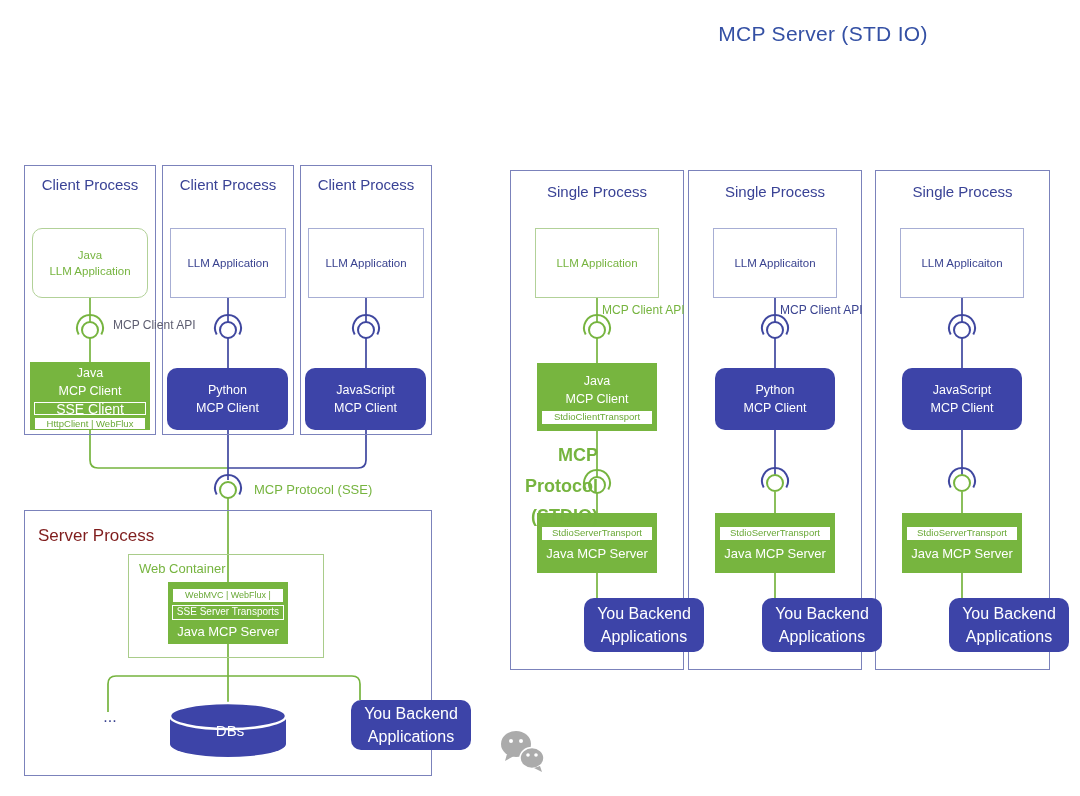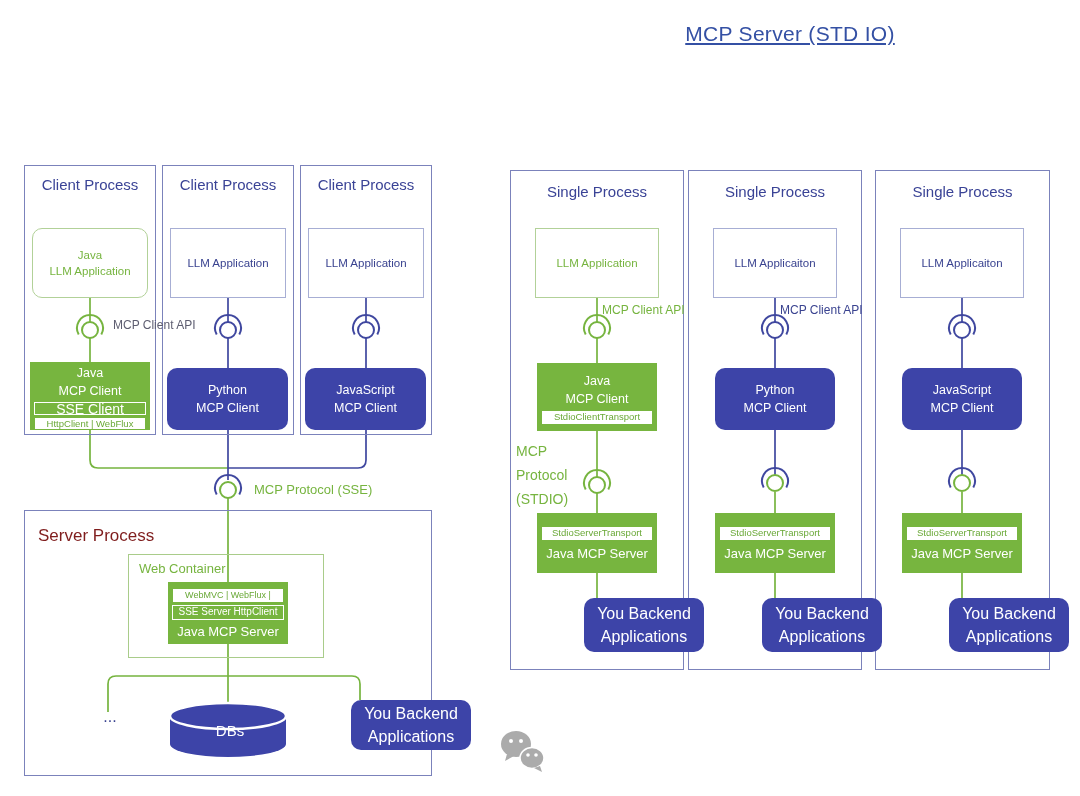--- a/index.html
+++ b/index.html
@@ -152,46 +152,46 @@
   <div class="abs api-label lbl-gray" style="left:113px;top:318px;">MCP Client API</div>
   <div class="abs lbl-green" style="left:254px;top:482px;font-size:13px;">MCP Protocol (SSE)</div>
 
   <div class="abs outline-box" style="left:24px;top:510px;width:408px;height:266px;"></div>
   <div class="abs section-title" style="left:38px;top:526px;">Server Process</div>
   <div class="abs" style="left:128px;top:554px;width:196px;height:104px;border:1.2px solid #a9cc8a;z-index:1;">
     <div class="wc-label" style="position:absolute;left:10px;top:6px;">Web Container</div>
   </div>
   <div class="abs fill-box fill-green" style="left:168px;top:582px;width:120px;height:62px;padding-top:3px;">
     <div class="strip strip-whitebg" style="font-size:9px;">WebMVC | WebFlux | Servlet</div>
-    <div class="strip strip-greenbg" style="font-size:10px;">SSE Server HttpClient</div>
+    <div class="strip strip-greenbg" style="font-size:10px;">SSE Server Transports</div>
     <div style="font-size:13px;margin-top:2px;">Java MCP Server</div>
   </div>
 
   <div class="abs ellipsis-label" style="left:98px;top:708px;width:24px;text-align:center;">...</div>
   <svg id="cyl-layer" width="1080" height="796" viewBox="0 0 1080 796">
     <path d="M170 716 V744 A58 13 0 0 0 286 744 V716 Z" fill="#3d44a8"></path>
     <ellipse cx="228" cy="716" rx="58" ry="13" fill="#3d44a8" stroke="#ffffff" stroke-width="2.5"></ellipse>
   </svg>
   <div class="abs dbs-label" style="left:170px;top:722px;width:120px;">DBs</div>
   <div class="abs fill-box fill-blue ml backend-box" style="left:304px;top:700px;width:120px;height:50px;">You Backend
 Applications</div>
 
-  <div class="abs diagram-title" style="left:645px;top:22px;width:290px;text-decoration:underline;">MCP Server (STD IO)</div>
+  <div class="abs diagram-title" style="left:678px;top:22px;width:290px;">MCP Server (STD IO)</div>
 
   <div class="abs outline-box" style="left:510px;top:170px;width:174px;height:500px;">
     <div class="proc-title" style="top:12px;">Single Process</div>
   </div>
   <div class="abs llm-box llm-green" style="left:535px;top:228px;width:124px;height:70px;">LLM Application</div>
   <div class="abs api-label lbl-green" style="left:602px;top:303px;">MCP Client API</div>
   <div class="abs fill-box fill-green" style="left:537px;top:363px;width:120px;height:68px;padding-top:4px;">
     <div class="ml">Java
 MCP Client</div>
     <div class="strip strip-whitebg" style="margin-top:3px;">StdioClientTransport</div>
   </div>
-  <div class="abs lbl-green ml" style="left:516px;top:440px;width:82px;text-align:left;font-size:14px;line-height:1.7;z-index:3;">MCP Protocol
+  <div class="abs lbl-green ml" style="left:516px;top:440px;width:82px;text-align:right;font-size:18px;line-height:1.7;z-index:3;font-weight:bold;">MCP Protocol
 (STDIO)</div>
   <div class="abs fill-box fill-green" style="left:537px;top:513px;width:120px;height:60px;padding-top:3px;">
     <div class="strip strip-whitebg">StdioServerTransport</div>
     <div style="font-size:13px;margin-top:4px;">Java MCP Server</div>
   </div>
   <div class="abs fill-box fill-blue ml backend-box" style="left:537px;top:598px;width:120px;height:54px;">You Backend
 Applications</div>
 
   <div class="abs outline-box" style="left:688px;top:170px;width:174px;height:500px;">
     <div class="proc-title" style="top:12px;">Single Process</div>

